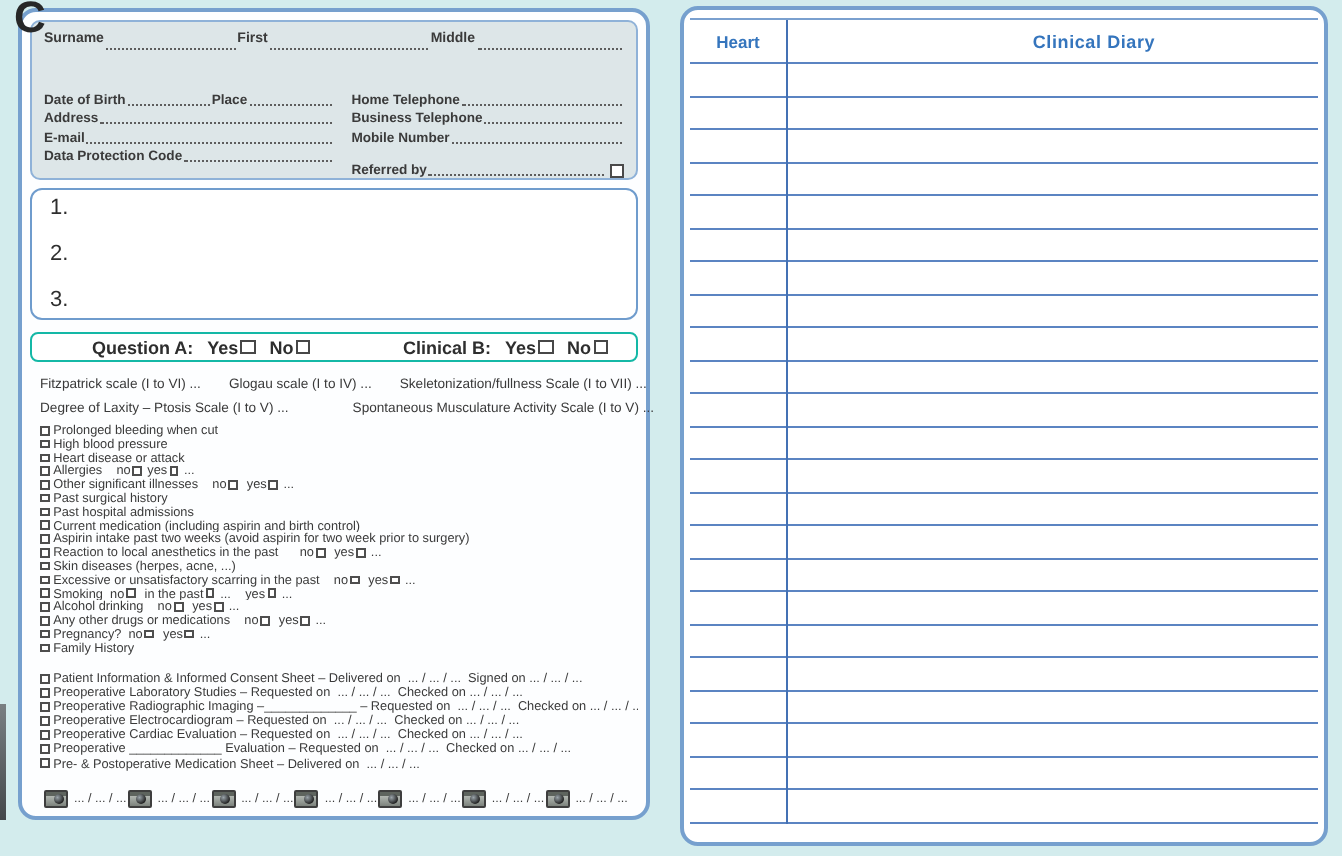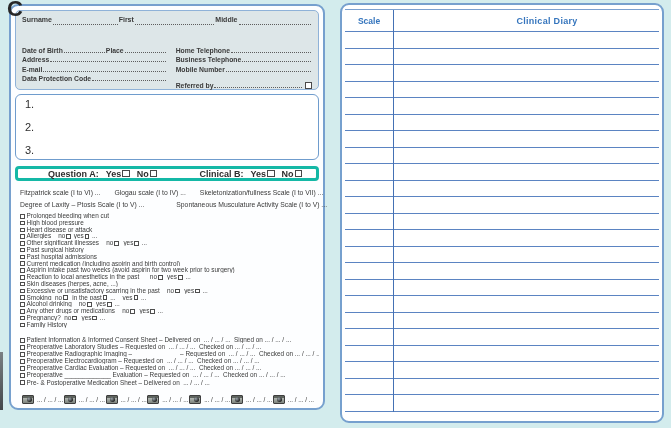--- a/index.html
+++ b/index.html
@@ -27,21 +27,21 @@
   .ccol.right { width:47%; }
   .frow { display:flex; align-items:flex-end; height:9.5px; white-space:nowrap; }
   .frow.referred { margin-top:7px; }
   .cbx-lg { width:7px; height:7px; border:1px solid #4a4a4a; background:#fff; margin-left:2px; flex:none; }
 
   .numbox { position:absolute; left:4px; top:88px; right:4px; height:66px; background:#fff;
             border:1px solid #6f9ccd; border-radius:6px; display:flex; flex-direction:column;
             justify-content:space-between; padding:3px 0 3px 9px; font-size:11px; color:#2e2e2e; }
 
   .qbox { position:absolute; left:4px; top:160px; right:4px; height:15px; background:#fff;
-          border:3px solid #14b8a6; border-radius:4px; display:flex; align-items:center;
+          border:1px solid #14b8a6; border-radius:4px; display:flex; align-items:center;
           font-size:9px; font-weight:bold; color:#2e2e2e; }
   .qgroup { display:flex; align-items:center; }
   .qgroup:first-child { margin-left:30px; }
   .qgroup:last-child  { margin-left:auto; margin-right:14px; }
   .qlabel { margin-right:7px; }
   .qcb { width:7.5px; height:7.5px; border:1px solid #474747; background:#fff; margin:0 7px 0 1px; }
   .qgroup .qcb:last-child { margin-right:0; }
 
   .scales { position:absolute; left:9px; top:183px; right:4px; font-size:6.8px; color:#3a3a3a; }
   .srow { display:flex; white-space:nowrap; }
@@ -253,21 +253,21 @@
             <span class="lens"></span>
           </span>
           <span class="pdate">... / ... / ...</span>
         </span>
       </div>
   </div>
 
   <div class="page-right">
     <div class="diary" style="position:absolute;">
       <div class="diary-header">
-        <div class="h-date">Scale</div>
+        <div class="h-date">Heart</div>
         <div class="h-diary">Clinical Diary</div>
       </div>
       <div class="diary-rows" id="diary-rows">
           <div class="diary-row"></div>
           <div class="diary-row"></div>
           <div class="diary-row"></div>
           <div class="diary-row"></div>
           <div class="diary-row"></div>
           <div class="diary-row"></div>
           <div class="diary-row"></div>

